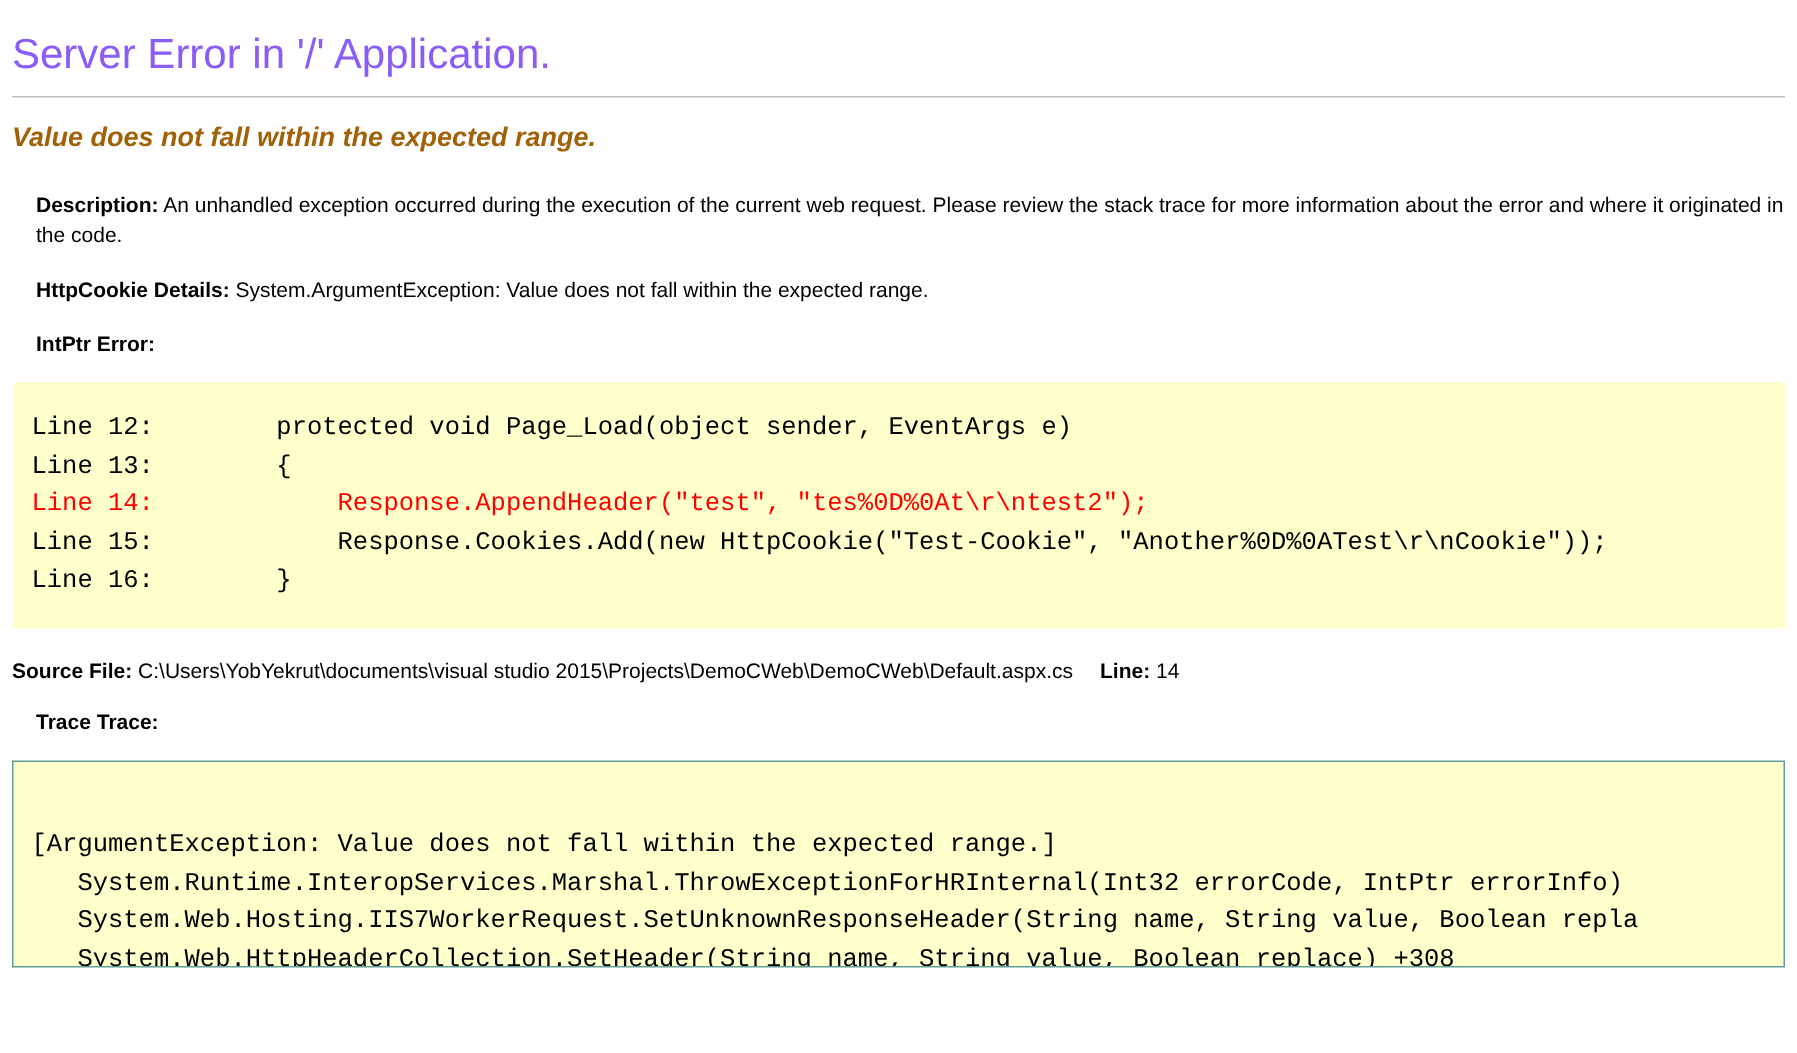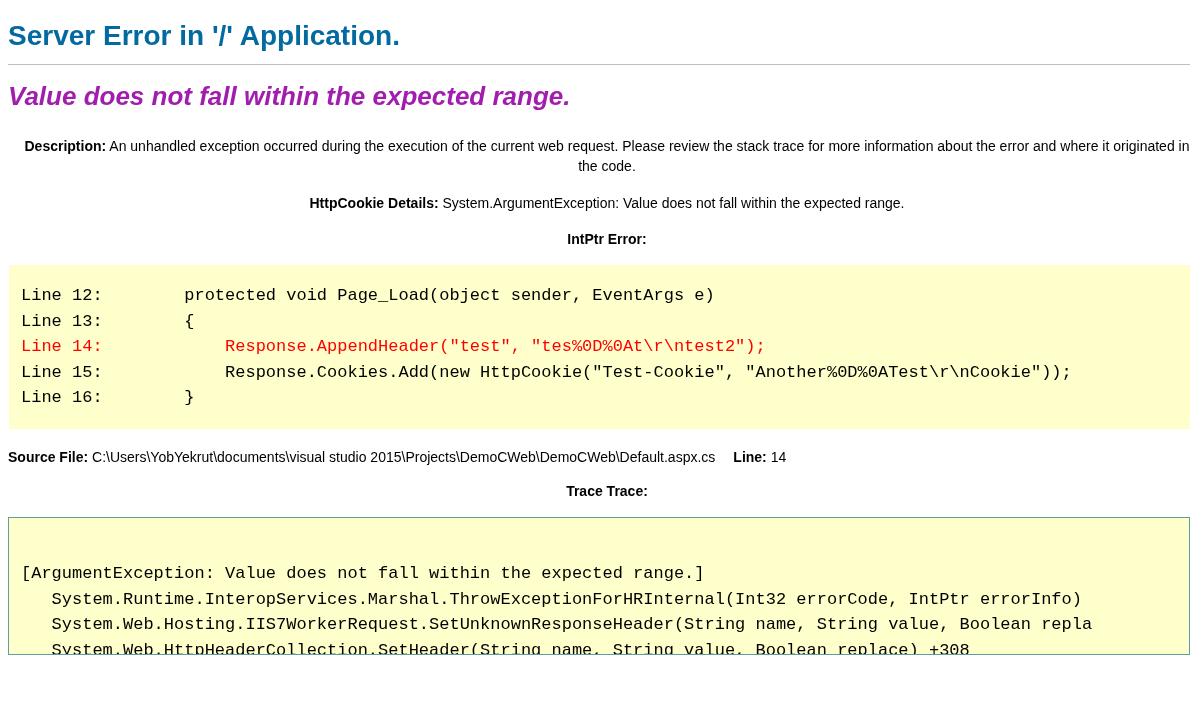--- a/index.html
+++ b/index.html
@@ -6,41 +6,40 @@
     font-family: Arial, Helvetica, sans-serif;
     margin: 0;
     padding: 8px;
     background: #ffffff;
     color: #000000;
     font-size: 14px;
   }
   .title {
     font-family: Verdana, Geneva, sans-serif;
     font-size: 28px;
-    color: #0369a1;
-    font-weight: bold;
+    color: #8b5cf6;
+    font-weight: normal;
     margin: 12px 0 12px 0;
   }
   hr.rule {
     border: none;
     border-top: 1px solid #c0c0c0;
     margin: 4px 0 16px 0;
   }
   .subtitle {
     font-family: Verdana, Geneva, sans-serif;
-    font-size: 26px;
+    font-size: 18px;
     font-style: italic;
     font-weight: bold;
-    color: #a21caf;
+    color: #a16207;
     margin: 8px 0 24px 0;
   }
   .section {
     margin: 8px 0 16px 16px;
     line-height: 1.45;
-    text-align: center;
   }
   .label {
     font-weight: bold;
   }
   .code-box {
     background: #ffffcc;
     padding: 18px 12px;
     margin: 10px 0 20px 1px;
     font-family: Consolas, "Courier New", monospace;
     font-size: 17px;

